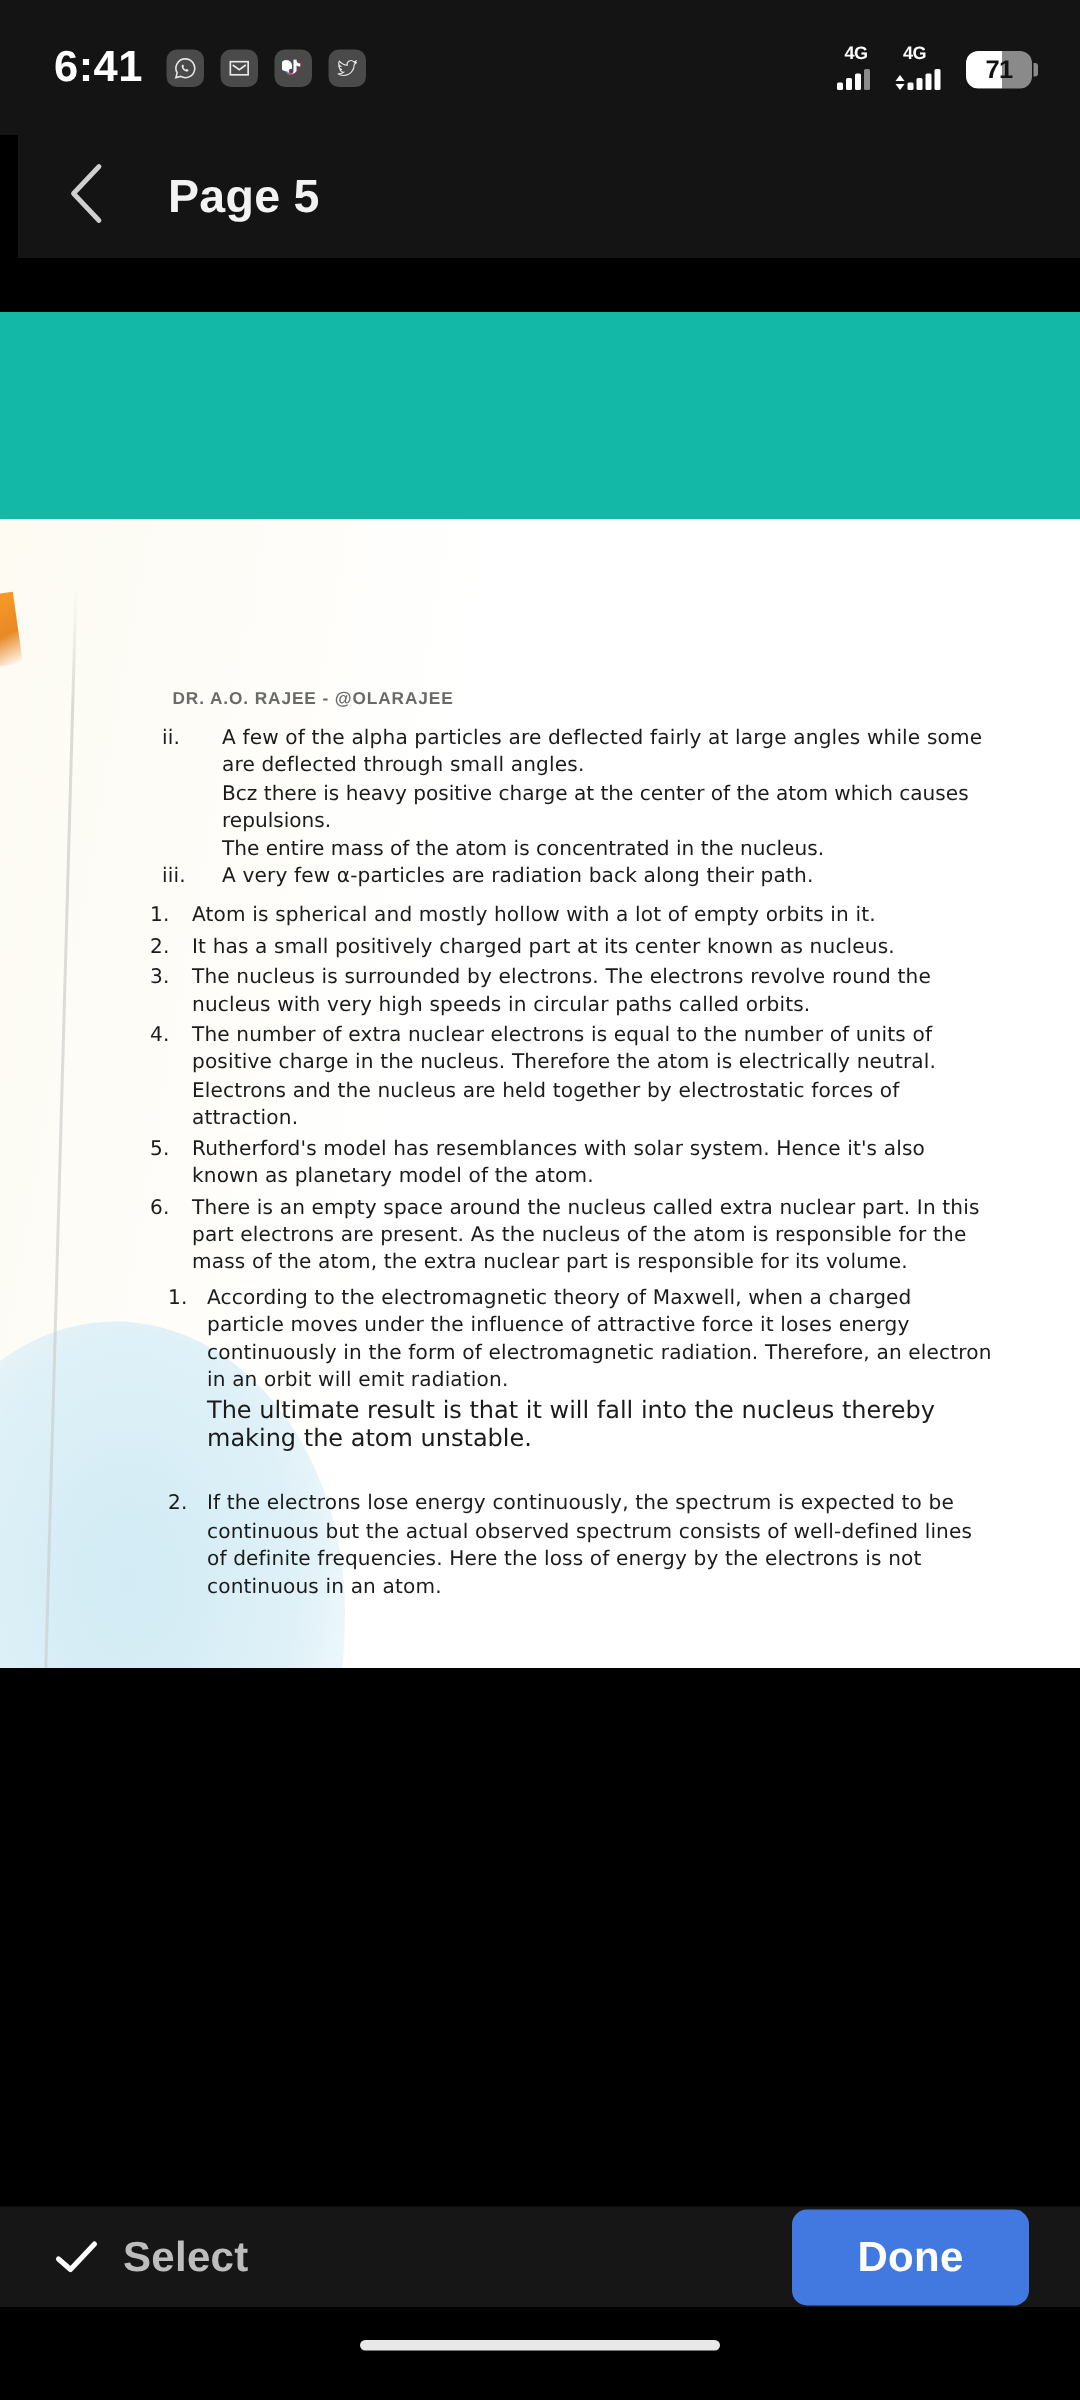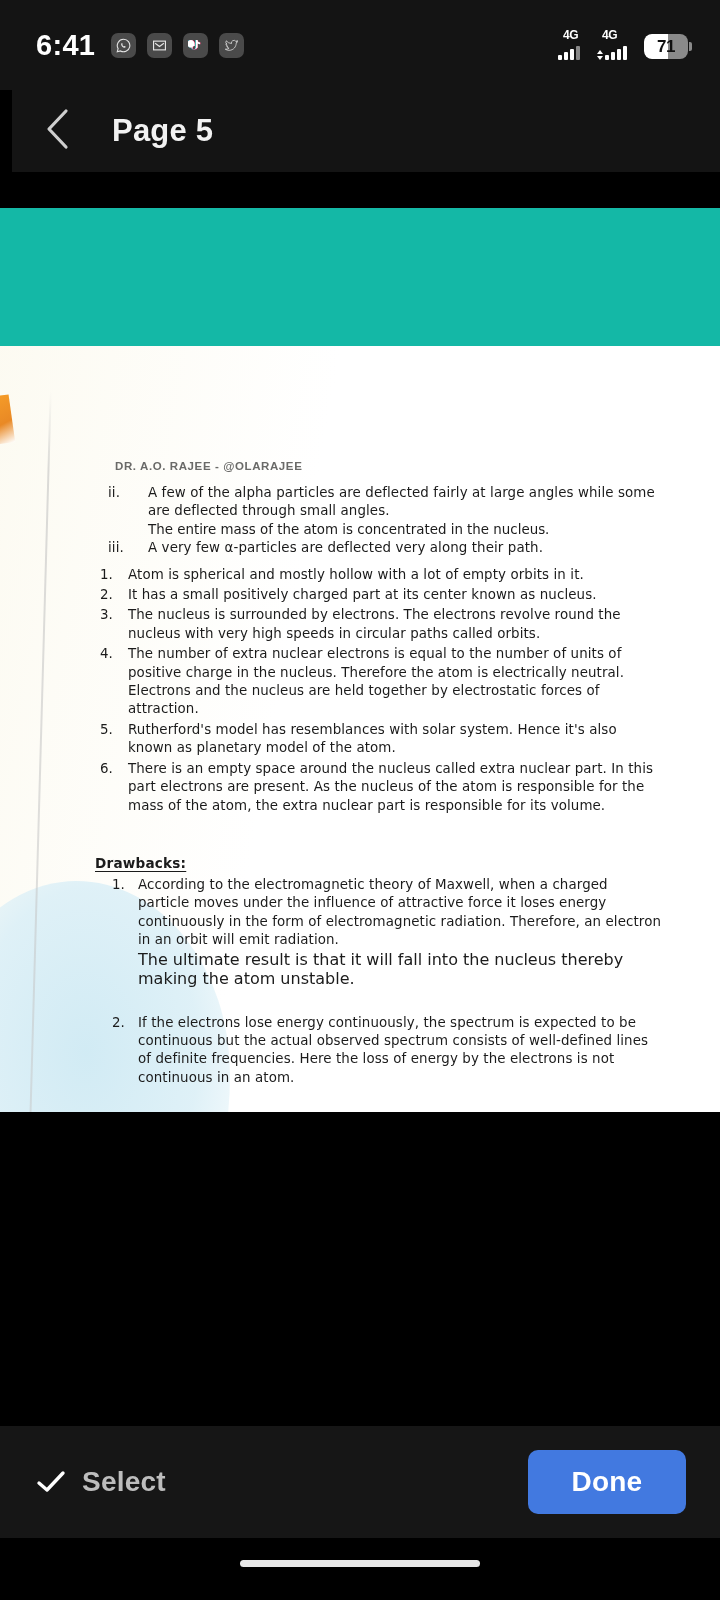--- a/index.html
+++ b/index.html
@@ -132,21 +132,21 @@
     text-decoration:underline; text-underline-offset:3px; letter-spacing:.2px;
   }
   .drawlist{ padding-left:112px; padding-right:58px; margin-top:5px; }
   .drawlist .li{ margin-bottom:0; }
   .drawlist .li .mk{ width:26px; }
   .drawlist .cont{ padding-left:26px; }
   .gap{ height:26px; }
 
   
   .bottombar{
-    position:absolute; left:0; bottom:62px; width:720px; height:112px;
+    position:absolute; left:0; bottom:62px; width:720px; height:67px;
     background:#161616; display:flex; align-items:center; padding:0 34px;
   }
   .select-wrap{ display:flex; align-items:center; gap:14px; }
   .check-ic{ width:34px; height:34px; display:flex; align-items:center; justify-content:center; }
   .select-lbl{ color:#bdbdbd; font-size:28px; font-weight:700; letter-spacing:.2px; }
   .done-btn{
     margin-left:auto; width:158px; height:64px; border-radius:10px;
     background:#4279e0; color:#fff; font-size:28px; font-weight:700;
     display:flex; align-items:center; justify-content:center; border:none;
     font-family:"Liberation Sans", sans-serif; letter-spacing:.2px;
@@ -244,24 +244,25 @@
     <div class="doc-inner">
       <div class="doc-head">DR. A.O. RAJEE - @OLARAJEE</div>
 
       <div class="doc-body">
 
         <div class="roman">
           <div class="li">
             <span class="mk">ii.</span>
             <span class="tx">A few of the alpha particles are deflected fairly at large angles while some are deflected through small angles.</span>
           </div>
+          <div class="sub">Bcz there is heavy positive charge at the center of the atom which causes repulsions.</div>
           <div class="sub">The entire mass of the atom is concentrated in the nucleus.</div>
           <div class="li">
             <span class="mk">iii.</span>
-            <span class="tx">A very few α-particles are deflected very along their path.</span>
+            <span class="tx">A very few α-particles are radiation back along their path.</span>
           </div>
         </div>
 
 
         <div class="numlist">
           <div class="li">
             <span class="mk">1.</span>
             <span class="tx">Atom is spherical and mostly hollow with a lot of empty orbits in it.</span>
           </div>
           <div class="li">
@@ -279,21 +280,20 @@
           <div class="li">
             <span class="mk">5.</span>
             <span class="tx">Rutherford's model has resemblances with solar system. Hence it's also known as planetary model of the atom.</span>
           </div>
           <div class="li">
             <span class="mk">6.</span>
             <span class="tx">There is an empty space around the nucleus called extra nuclear part. In this part electrons are present.  As the nucleus of the atom is responsible for the mass of the atom, the extra nuclear part is responsible for its volume.</span>
           </div>
         </div>
 
-        <div class="draw-head">Drawbacks:</div>
 
         <div class="drawlist">
           <div class="li">
             <span class="mk">1.</span>
             <span class="tx">According to the electromagnetic theory of Maxwell, when a charged particle moves under the influence of attractive force it loses energy continuously in the form of electromagnetic radiation.  Therefore, an electron in an orbit will emit radiation.</span>
           </div>
           <div class="cont">The ultimate result is that it will fall into the nucleus thereby making the atom unstable.</div>
           <div class="gap"></div>
           <div class="li">
             <span class="mk">2.</span>

